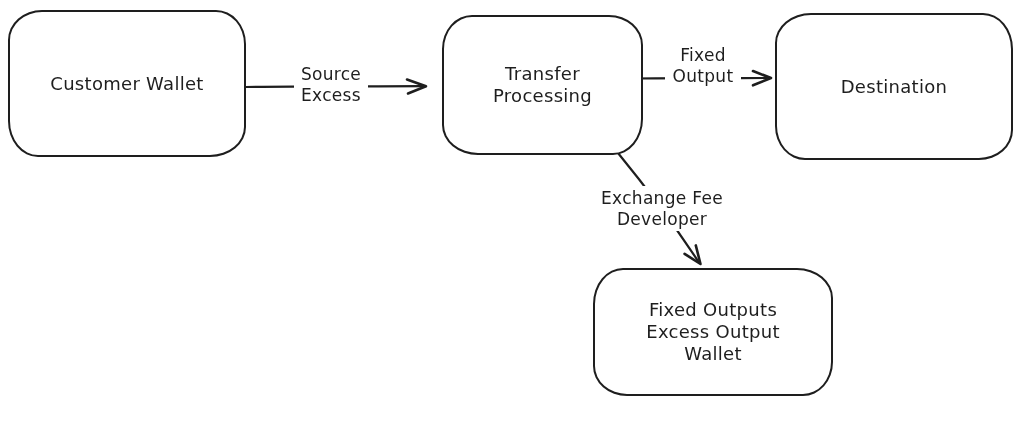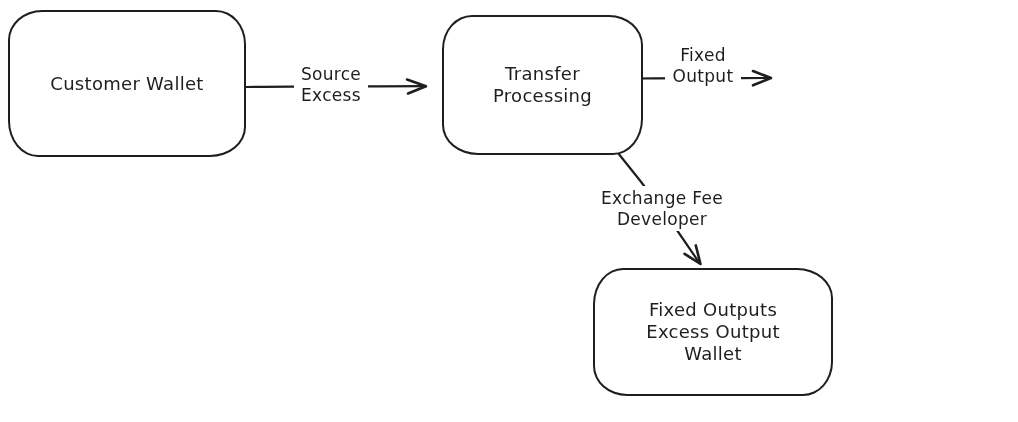--- a/index.html
+++ b/index.html
@@ -92,20 +92,23 @@
 
   <div class="node node-customer-wallet">
     <span class="line">Customer Wallet</span>
   </div>
 
   <div class="node node-transfer-processing">
     <span class="line">Transfer</span>
     <span class="line">Processing</span>
   </div>
 
+  <div class="node node-destination">
+    <span class="line">Destination</span>
+  </div>
 
   <div class="node node-excess-funds">
     <span class="line">Fixed Outputs</span>
     <span class="line">Excess Output</span>
     <span class="line">Wallet</span>
   </div>
 
   <div class="edge-label edge-label-source-funds">
     <span class="line">Source</span>
     <span class="line">Excess</span>

